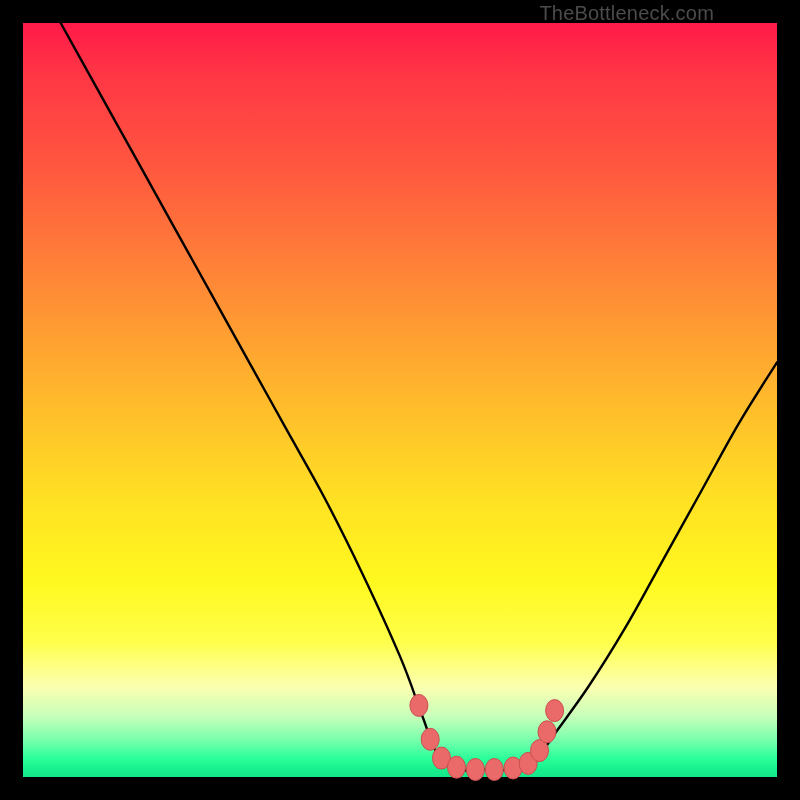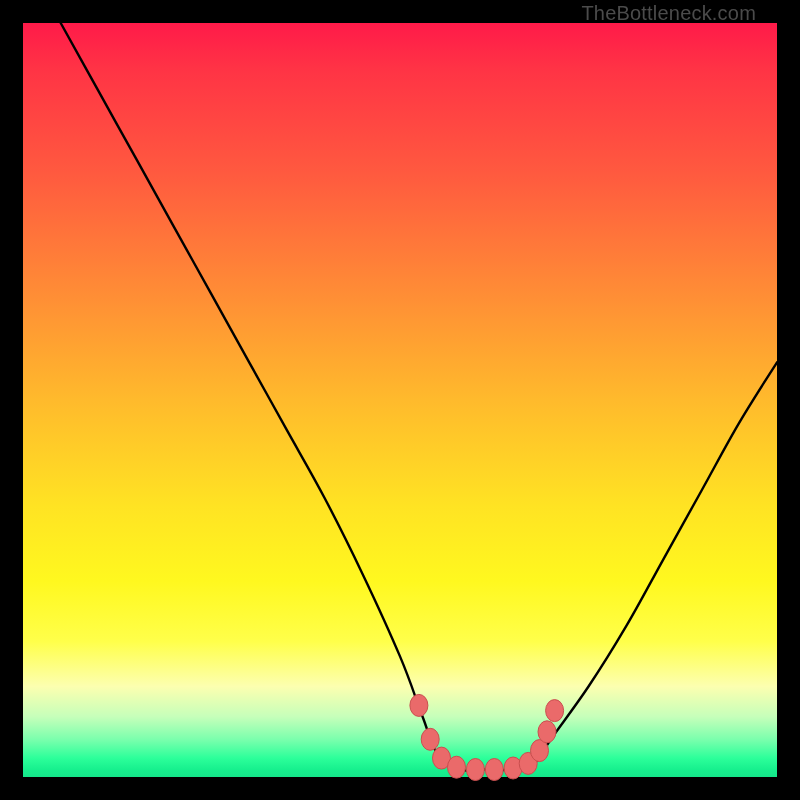--- a/index.html
+++ b/index.html
@@ -11,21 +11,20 @@
     overflow: hidden;
     font-family: Arial, Helvetica, sans-serif;
   }
   .frame {
     position: absolute;
     left: 0;
     top: 0;
     width: 724px;
     height: 800px;
     background: #000;
-    padding-left: 42px;
   }
   .plot {
     position: absolute;
     left: 23px;
     top: 23px;
     width: 754px;
     height: 754px;
     
     background: linear-gradient(to bottom,
       #ff1a49 0%,

